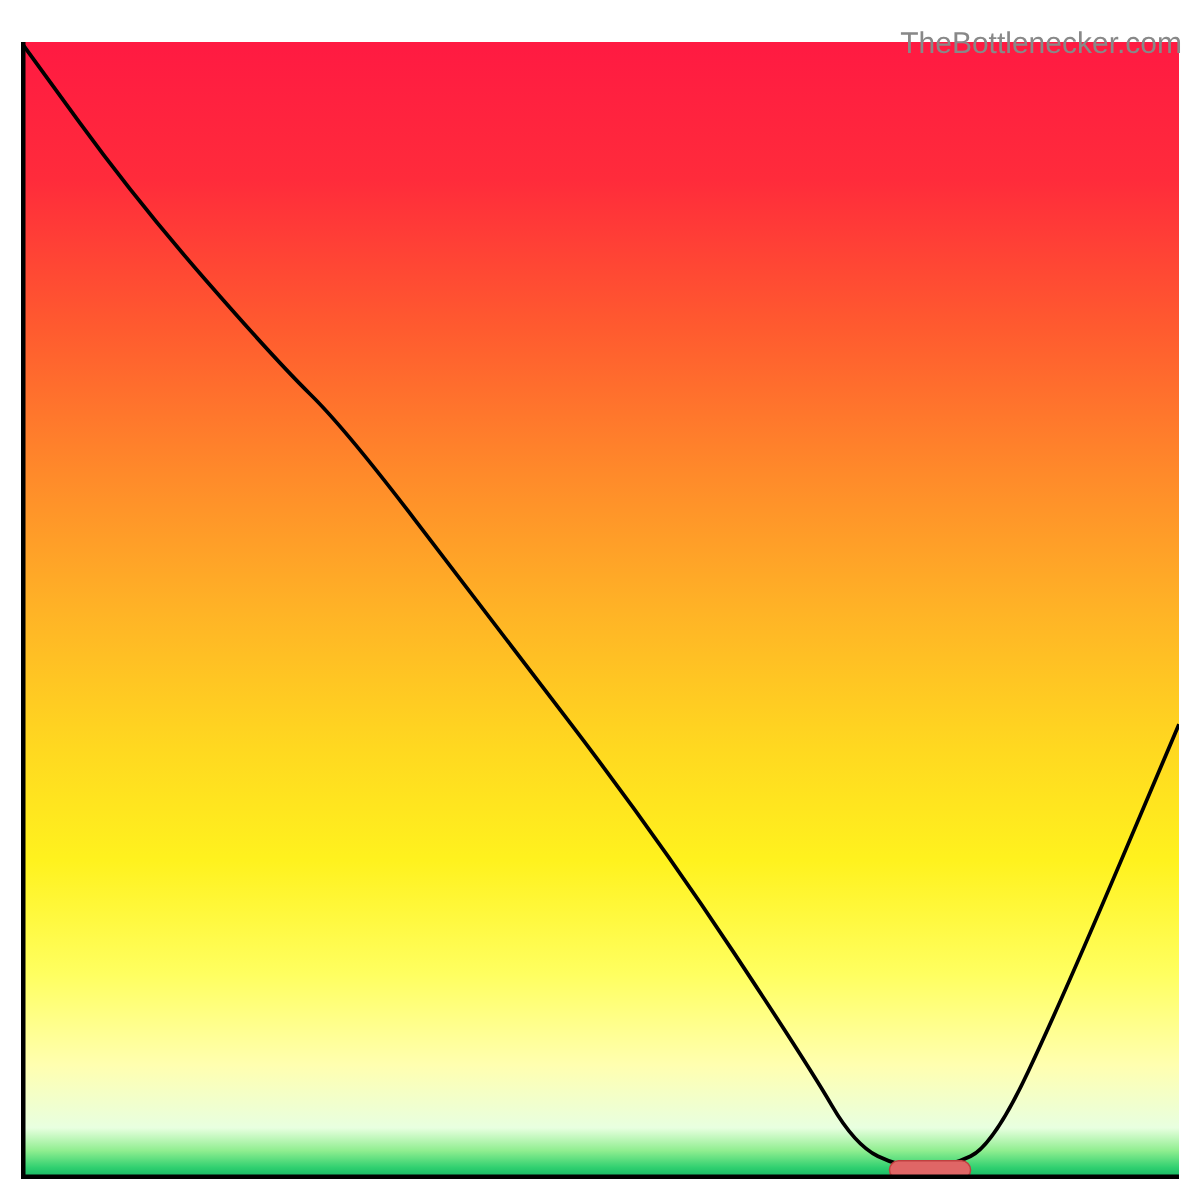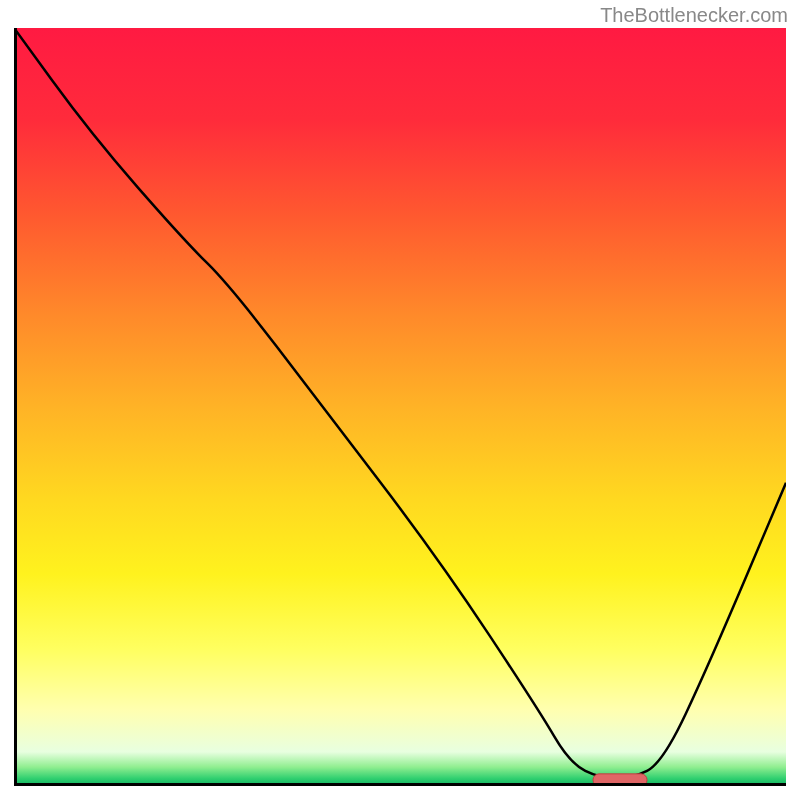--- a/index.html
+++ b/index.html
@@ -5,21 +5,21 @@
   * { margin: 0; padding: 0; box-sizing: border-box; }
   body {
     width: 800px;
     height: 800px;
     background: #ffffff;
     font-family: Arial, sans-serif;
     position: relative;
   }
   .watermark {
     position: absolute;
-    top: 4px;
+    top: 18px;
     right: 12px;
     font-size: 20px;
     color: #888888;
     font-weight: normal;
     z-index: 10;
   }
   .chart-container {
     position: absolute;
     left: 14px;
     top: 28px;

